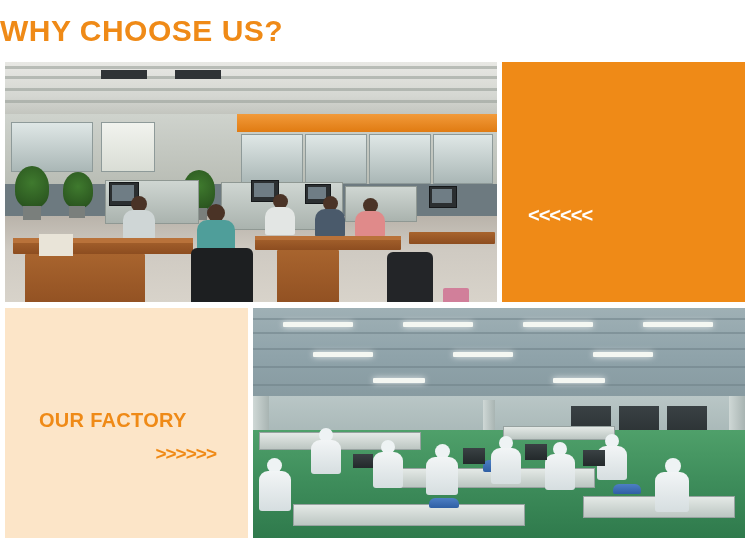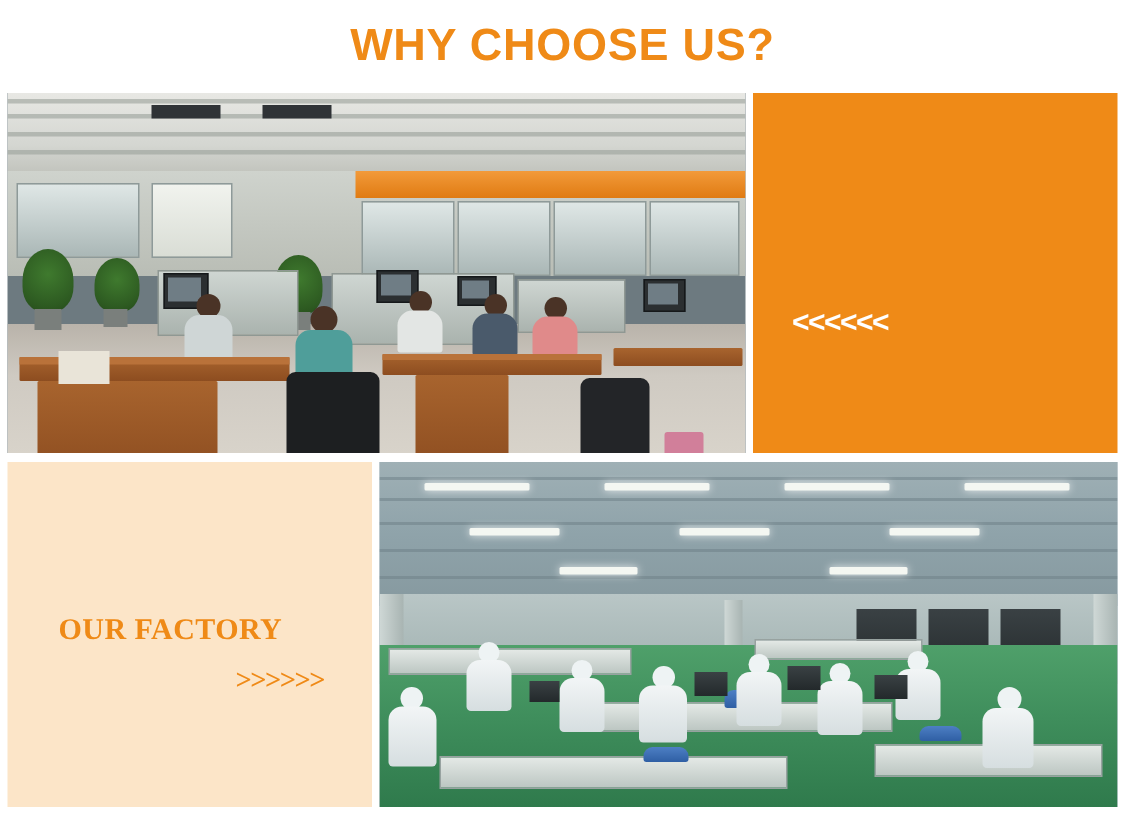--- a/index.html
+++ b/index.html
@@ -22,21 +22,21 @@
 
   
   .title-bar {
     position: absolute;
     left: 0;
     top: 0;
     width: 750px;
     height: 62px;
     display: flex;
     align-items: center;
-    justify-content: center;
+    justify-content: flex-start;
     background: #ffffff;
   }
   .title-text {
     font-size: 30px;
     font-weight: bold;
     color: #ef8a17;
     letter-spacing: 0.5px;
     line-height: 1;
     text-align: center;
   }
@@ -92,21 +92,20 @@
     width: 740px;
     height: 230px;
   }
   .factory-panel {
     position: absolute;
     left: 0;
     top: 0;
     width: 243px;
     height: 230px;
     background: #fce5c8;
-    font-family: Liberation Serif, serif;
   }
   .factory-label {
     position: absolute;
     left: 34px;
     top: 101px;
     font-size: 20px;
     font-weight: bold;
     color: #ef8a17;
     letter-spacing: 0.3px;
   }

